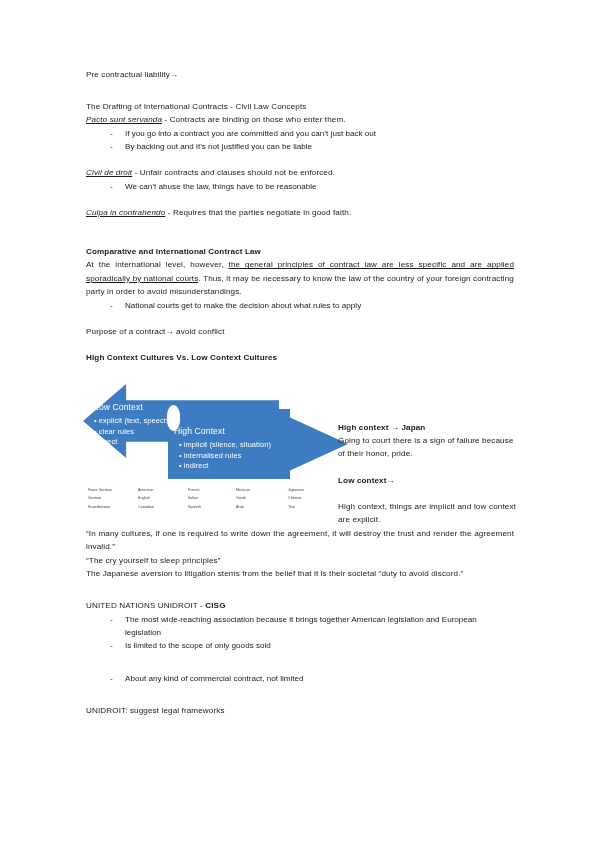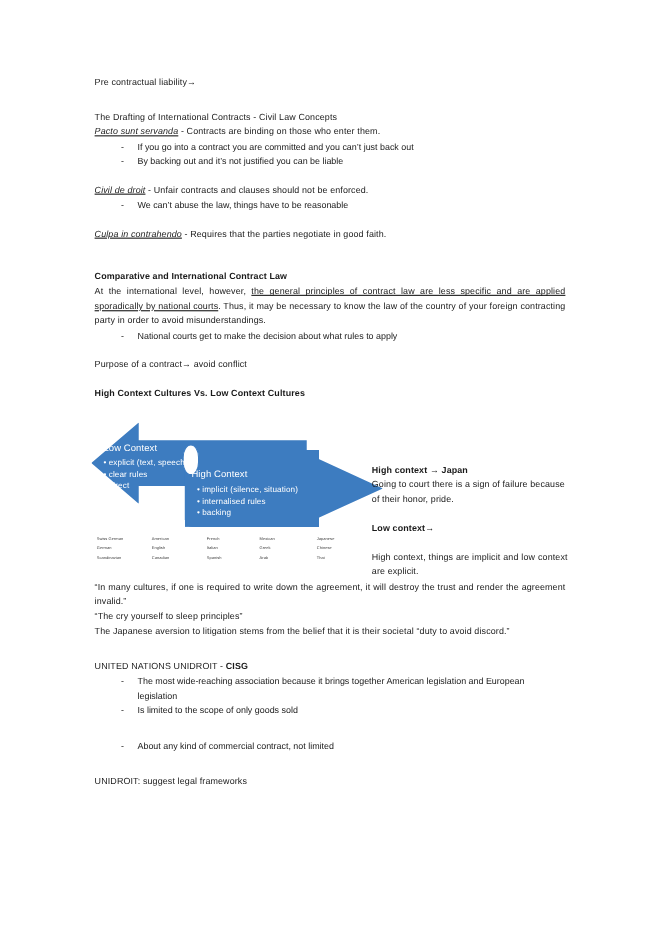--- a/index.html
+++ b/index.html
@@ -222,21 +222,21 @@
     <div class="lbl low-items">
       <span class="bul">• explicit (text, speech)</span>
       <span class="bul">• clear rules</span>
       <span class="bul">• direct</span>
     </div>
 
     <div class="lbl lbl-title high-title">High Context</div>
     <div class="lbl high-items">
       <span class="bul">• implicit (silence, situation)</span>
       <span class="bul">• internalised rules</span>
-      <span class="bul">• backing</span>
+      <span class="bul">• indirect</span>
     </div>
 
     <div class="culture-table">
       <div class="ct-col" style="width:50px">
         <span>Swiss German</span>
         <span>German</span>
         <span>Scandinavian</span>
       </div>
       <div class="ct-col" style="width:50px">
         <span>American</span>

